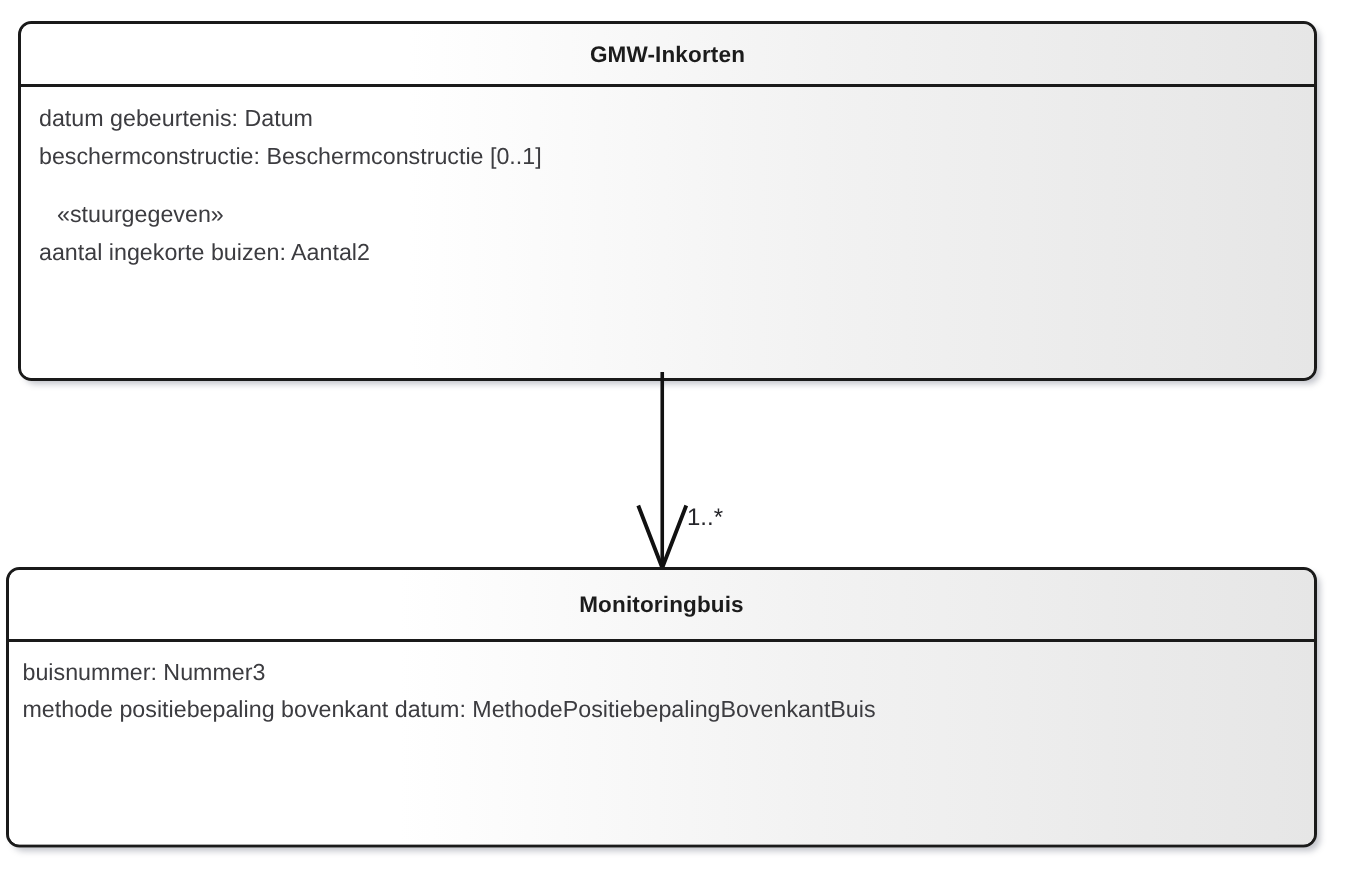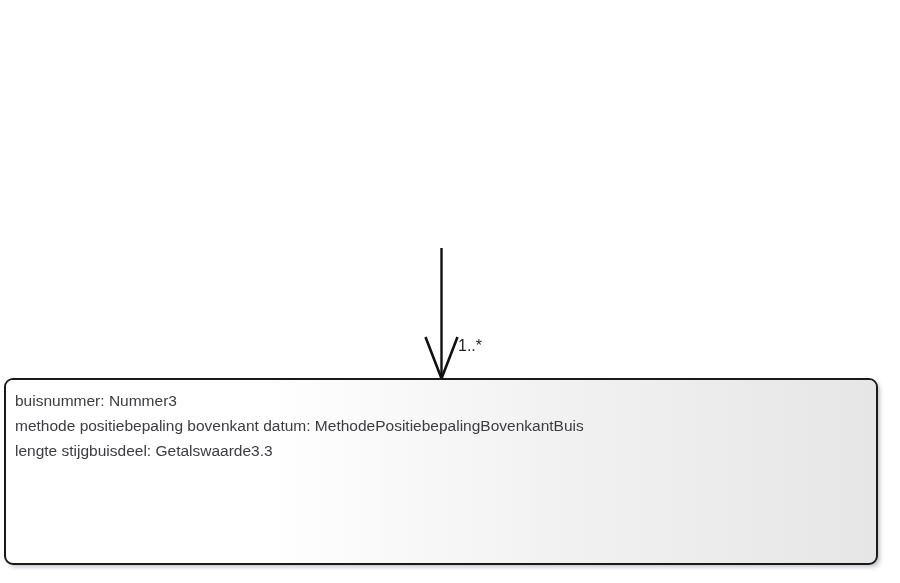--- a/index.html
+++ b/index.html
@@ -106,33 +106,42 @@
     font-size: 16px;
     color: #25252a;
     white-space: nowrap;
   }
 </style>
 </head>
 <body>
 
 <div id="canvas">
 
+  <div class="uml-class" id="class-gmw-inkorten">
+    <div class="uml-header">GMW-Inkorten</div>
+    <div class="uml-body">
+      <div class="uml-attr">datum gebeurtenis: Datum</div>
+      <div class="uml-attr">beschermconstructie: Beschermconstructie [0..1]</div>
+      <div class="uml-attr stereotype spacer-above">«stuurgegeven»</div>
+      <div class="uml-attr">aantal ingekorte buizen: Aantal2</div>
+    </div>
+  </div>
 
   <div id="connector">
     <svg width="140" height="134" viewBox="0 0 140 134" xmlns="http://www.w3.org/2000/svg">
 
       <line x1="41.5" y1="0" x2="41.5" y2="131" stroke="#111111" stroke-width="2.4"></line>
 
       <path d="M 25.5 89 L 41.5 130.5 L 57.5 89" fill="none" stroke="#111111" stroke-width="2.6" stroke-linecap="butt" stroke-linejoin="miter"></path>
     </svg>
   </div>
 
   <div class="mult-label">1..*</div>
 
   <div class="uml-class" id="class-monitoringbuis">
+    <div class="uml-header">Monitoringbuis</div>
     <div class="uml-body">
       <div class="uml-attr">buisnummer: Nummer3</div>
       <div class="uml-attr">methode positiebepaling bovenkant datum: MethodePositiebepalingBovenkantBuis</div>
-      <div class="uml-attr">lengte stijgbuisdeel: Getalswaarde3.3</div>
     </div>
   </div>
 
 </div>
 
 </body></html>

